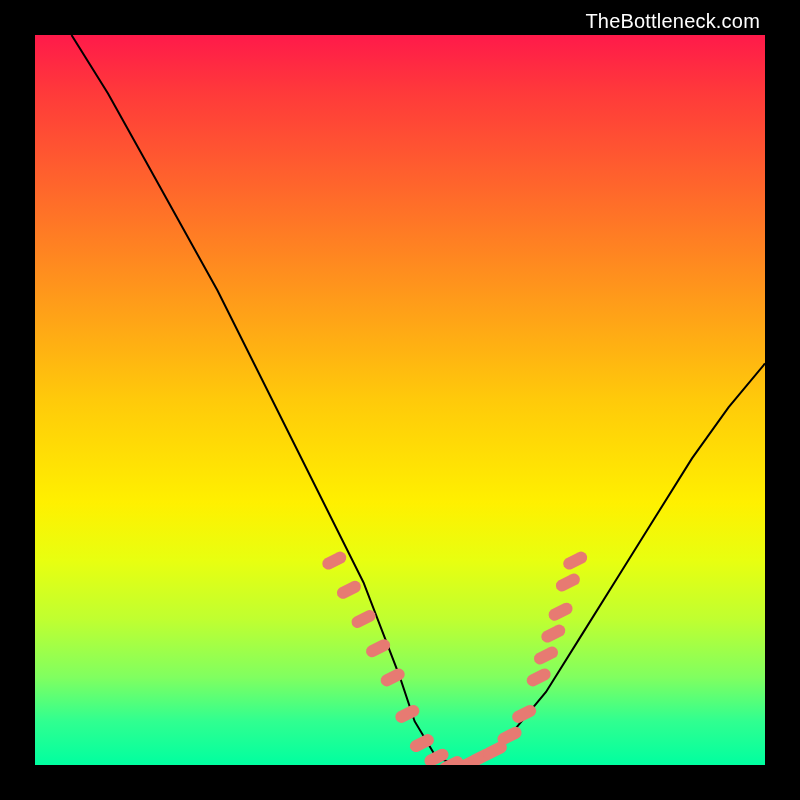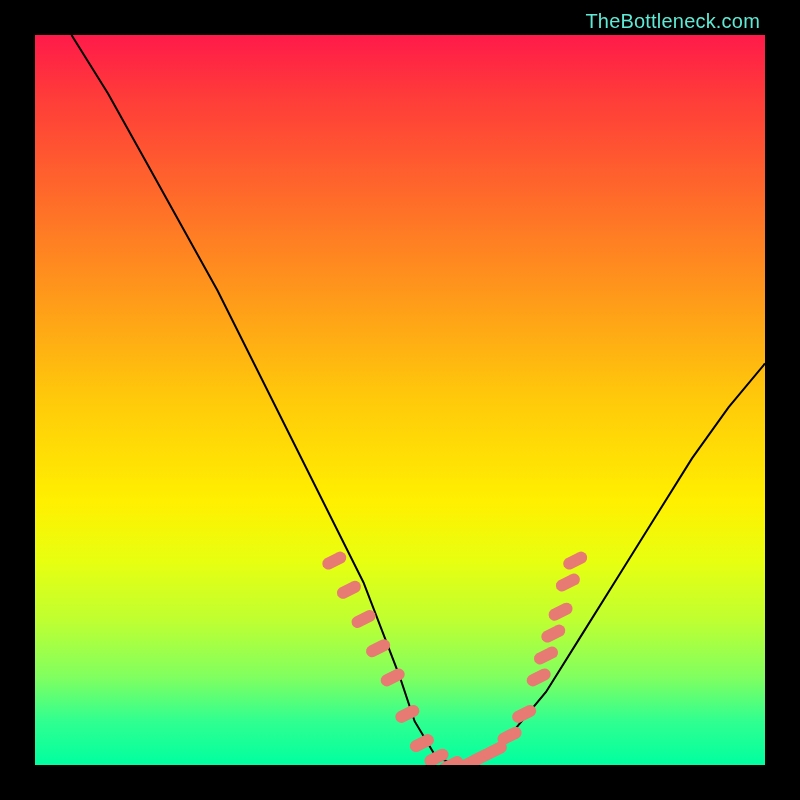--- a/index.html
+++ b/index.html
@@ -35,21 +35,21 @@
       #e8ff10 72%,
       #c0ff30 80%,
       #80ff60 88%,
       #30ff90 94%,
       #00ffa0 100%);
   }
   .watermark {
     position: absolute;
     right: 40px;
     top: 10px;
-    color: #5eead4;
+    color: #ffffff;
     font-size: 20px;
     font-weight: 500;
     letter-spacing: 0.2px;
   }
   svg.overlay {
     position: absolute;
     left: 0;
     top: 0;
     width: 100%;
     height: 100%;

